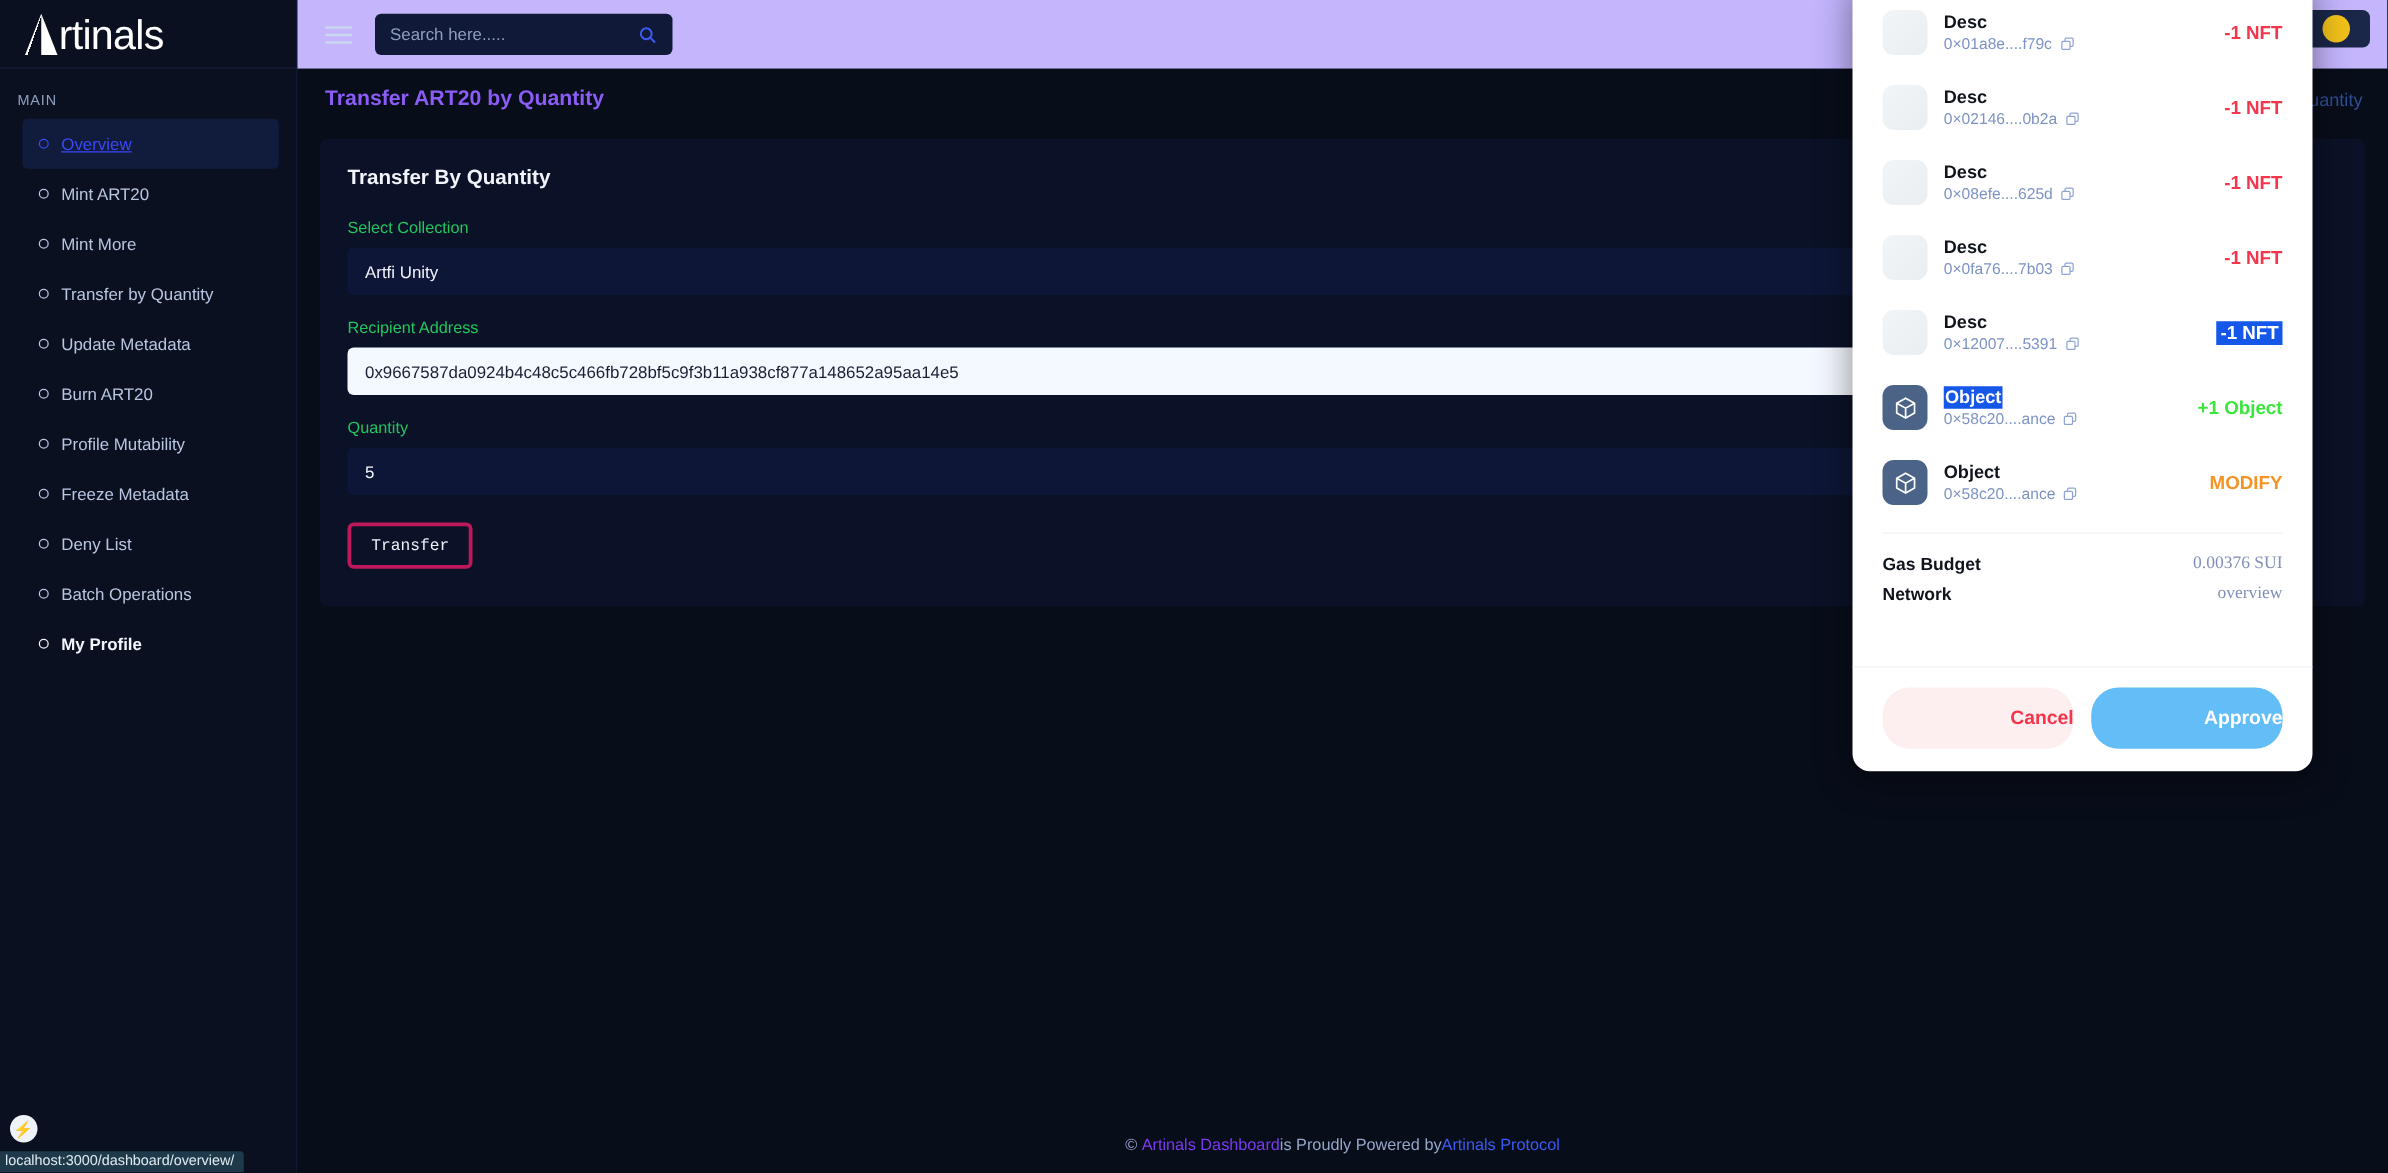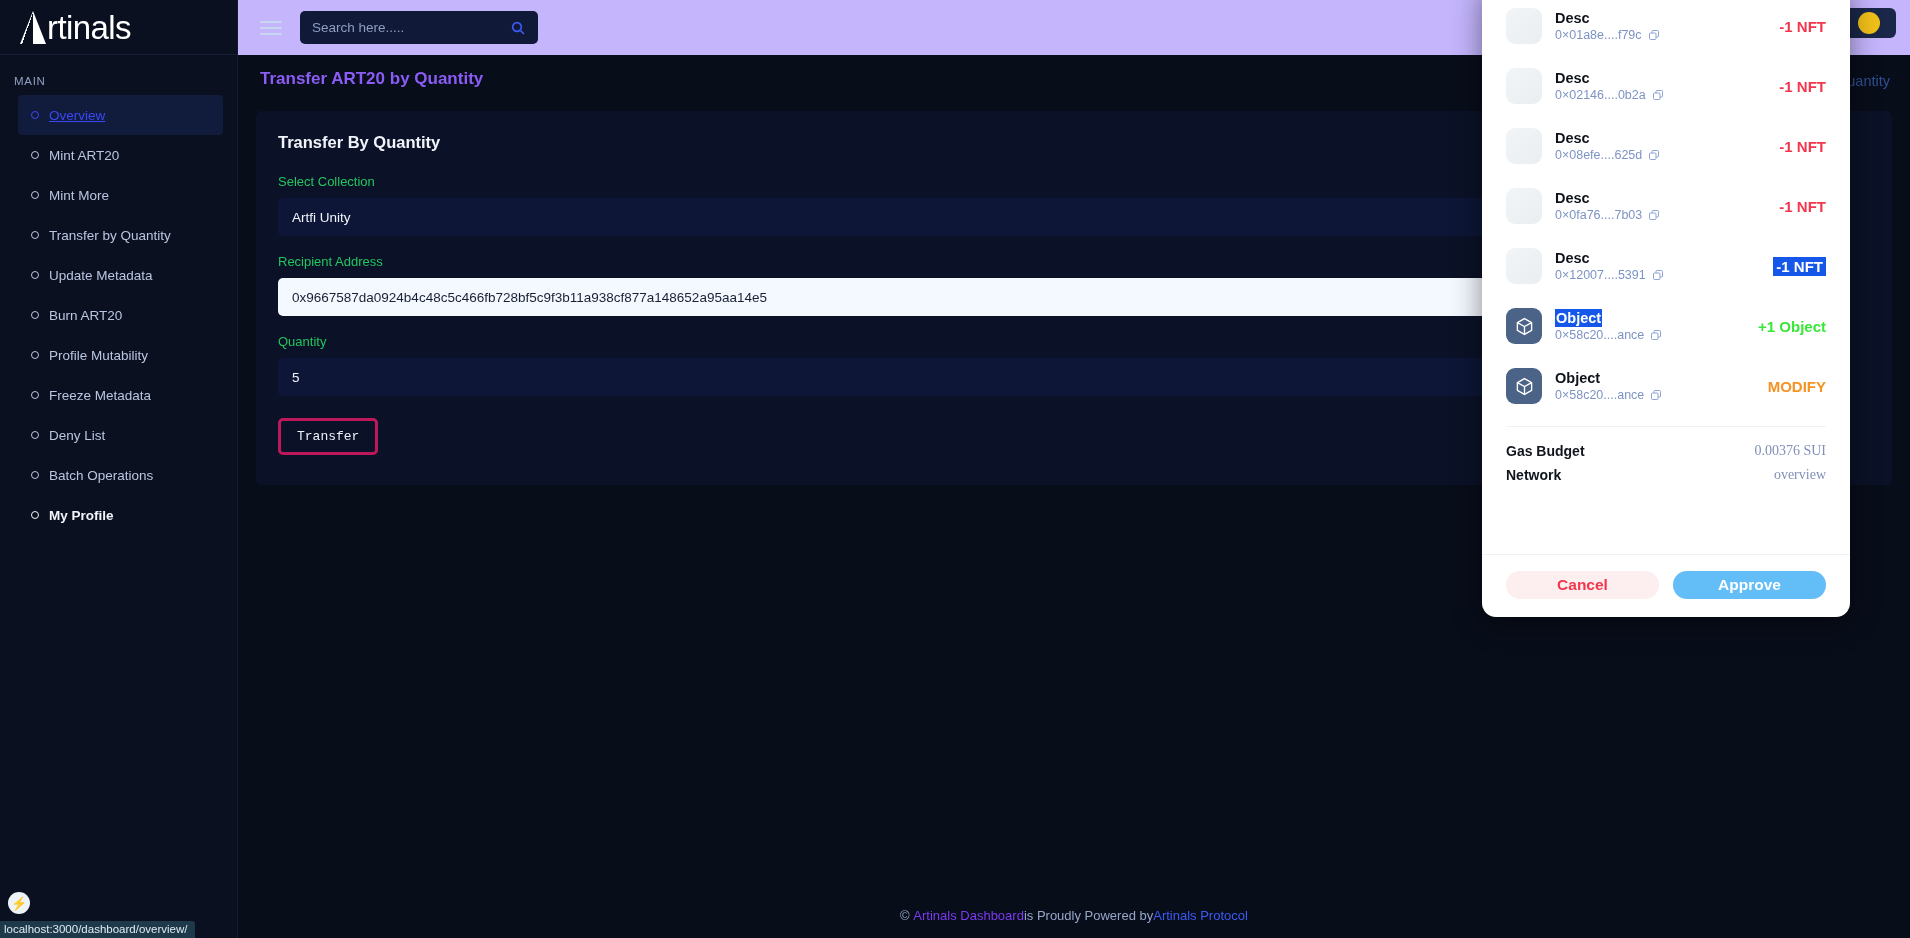--- a/index.html
+++ b/index.html
@@ -161,23 +161,24 @@
     margin-bottom: 8px;
   }
   .kv-key { font-size: 14px; font-weight: bold; color: #10141c; }
   .kv-val { font-size: 14px; color: #8290b8;
     font-family: Liberation Serif, serif; }
   #modal-footer {
     border-top: 1px solid #eef1f6; padding: 16px 24px 18px 24px;
     display: flex; gap: 14px;
   }
   .mbtn {
-    flex: 1; height: 28px; border-radius: 22px; border: none;
+    flex: 1; height: 49px; border-radius: 22px; border: none;
     font-size: 15.5px; font-weight: bold; cursor: pointer;
     font-family: "Liberation Sans", sans-serif;
+    text-align: right;
   }
   #cancel-btn { background: #fdeef0; color: #f4364c; }
   #approve-btn { background: #63bdf7; color: #ffffff; }
 </style>
 </head>
 <body>
 
 <div id="app">
 
   <aside id="sidebar">

